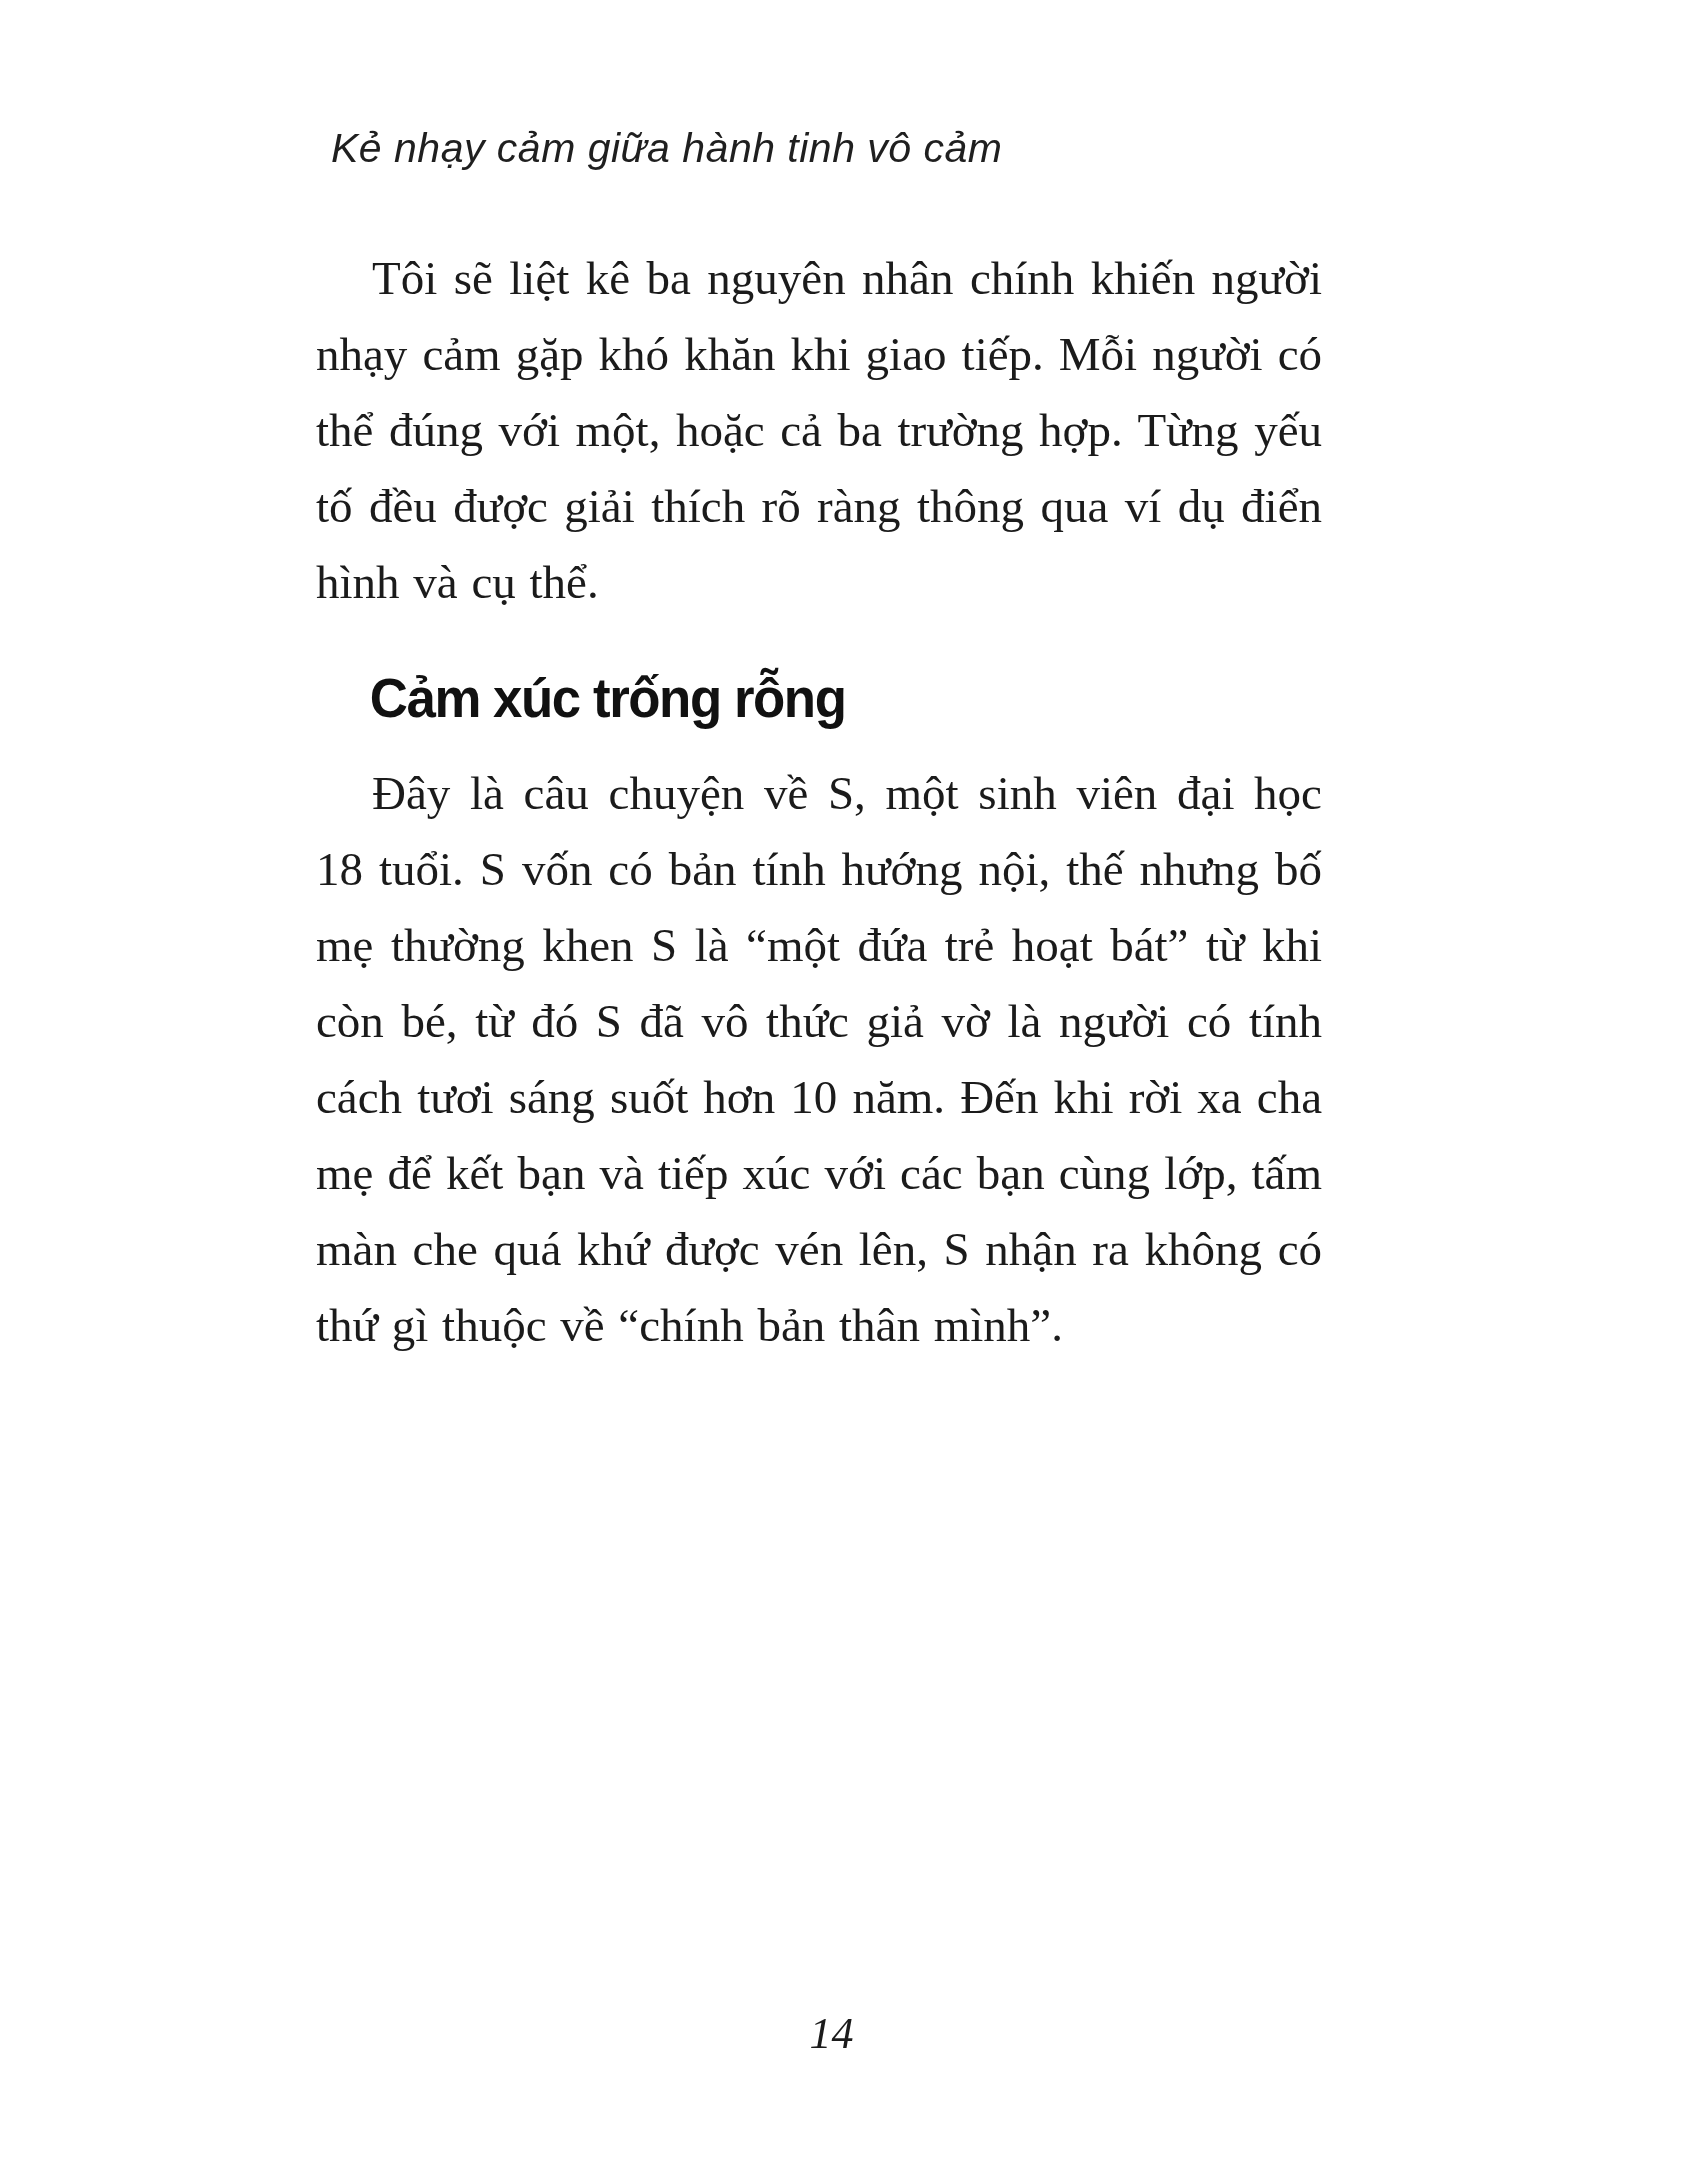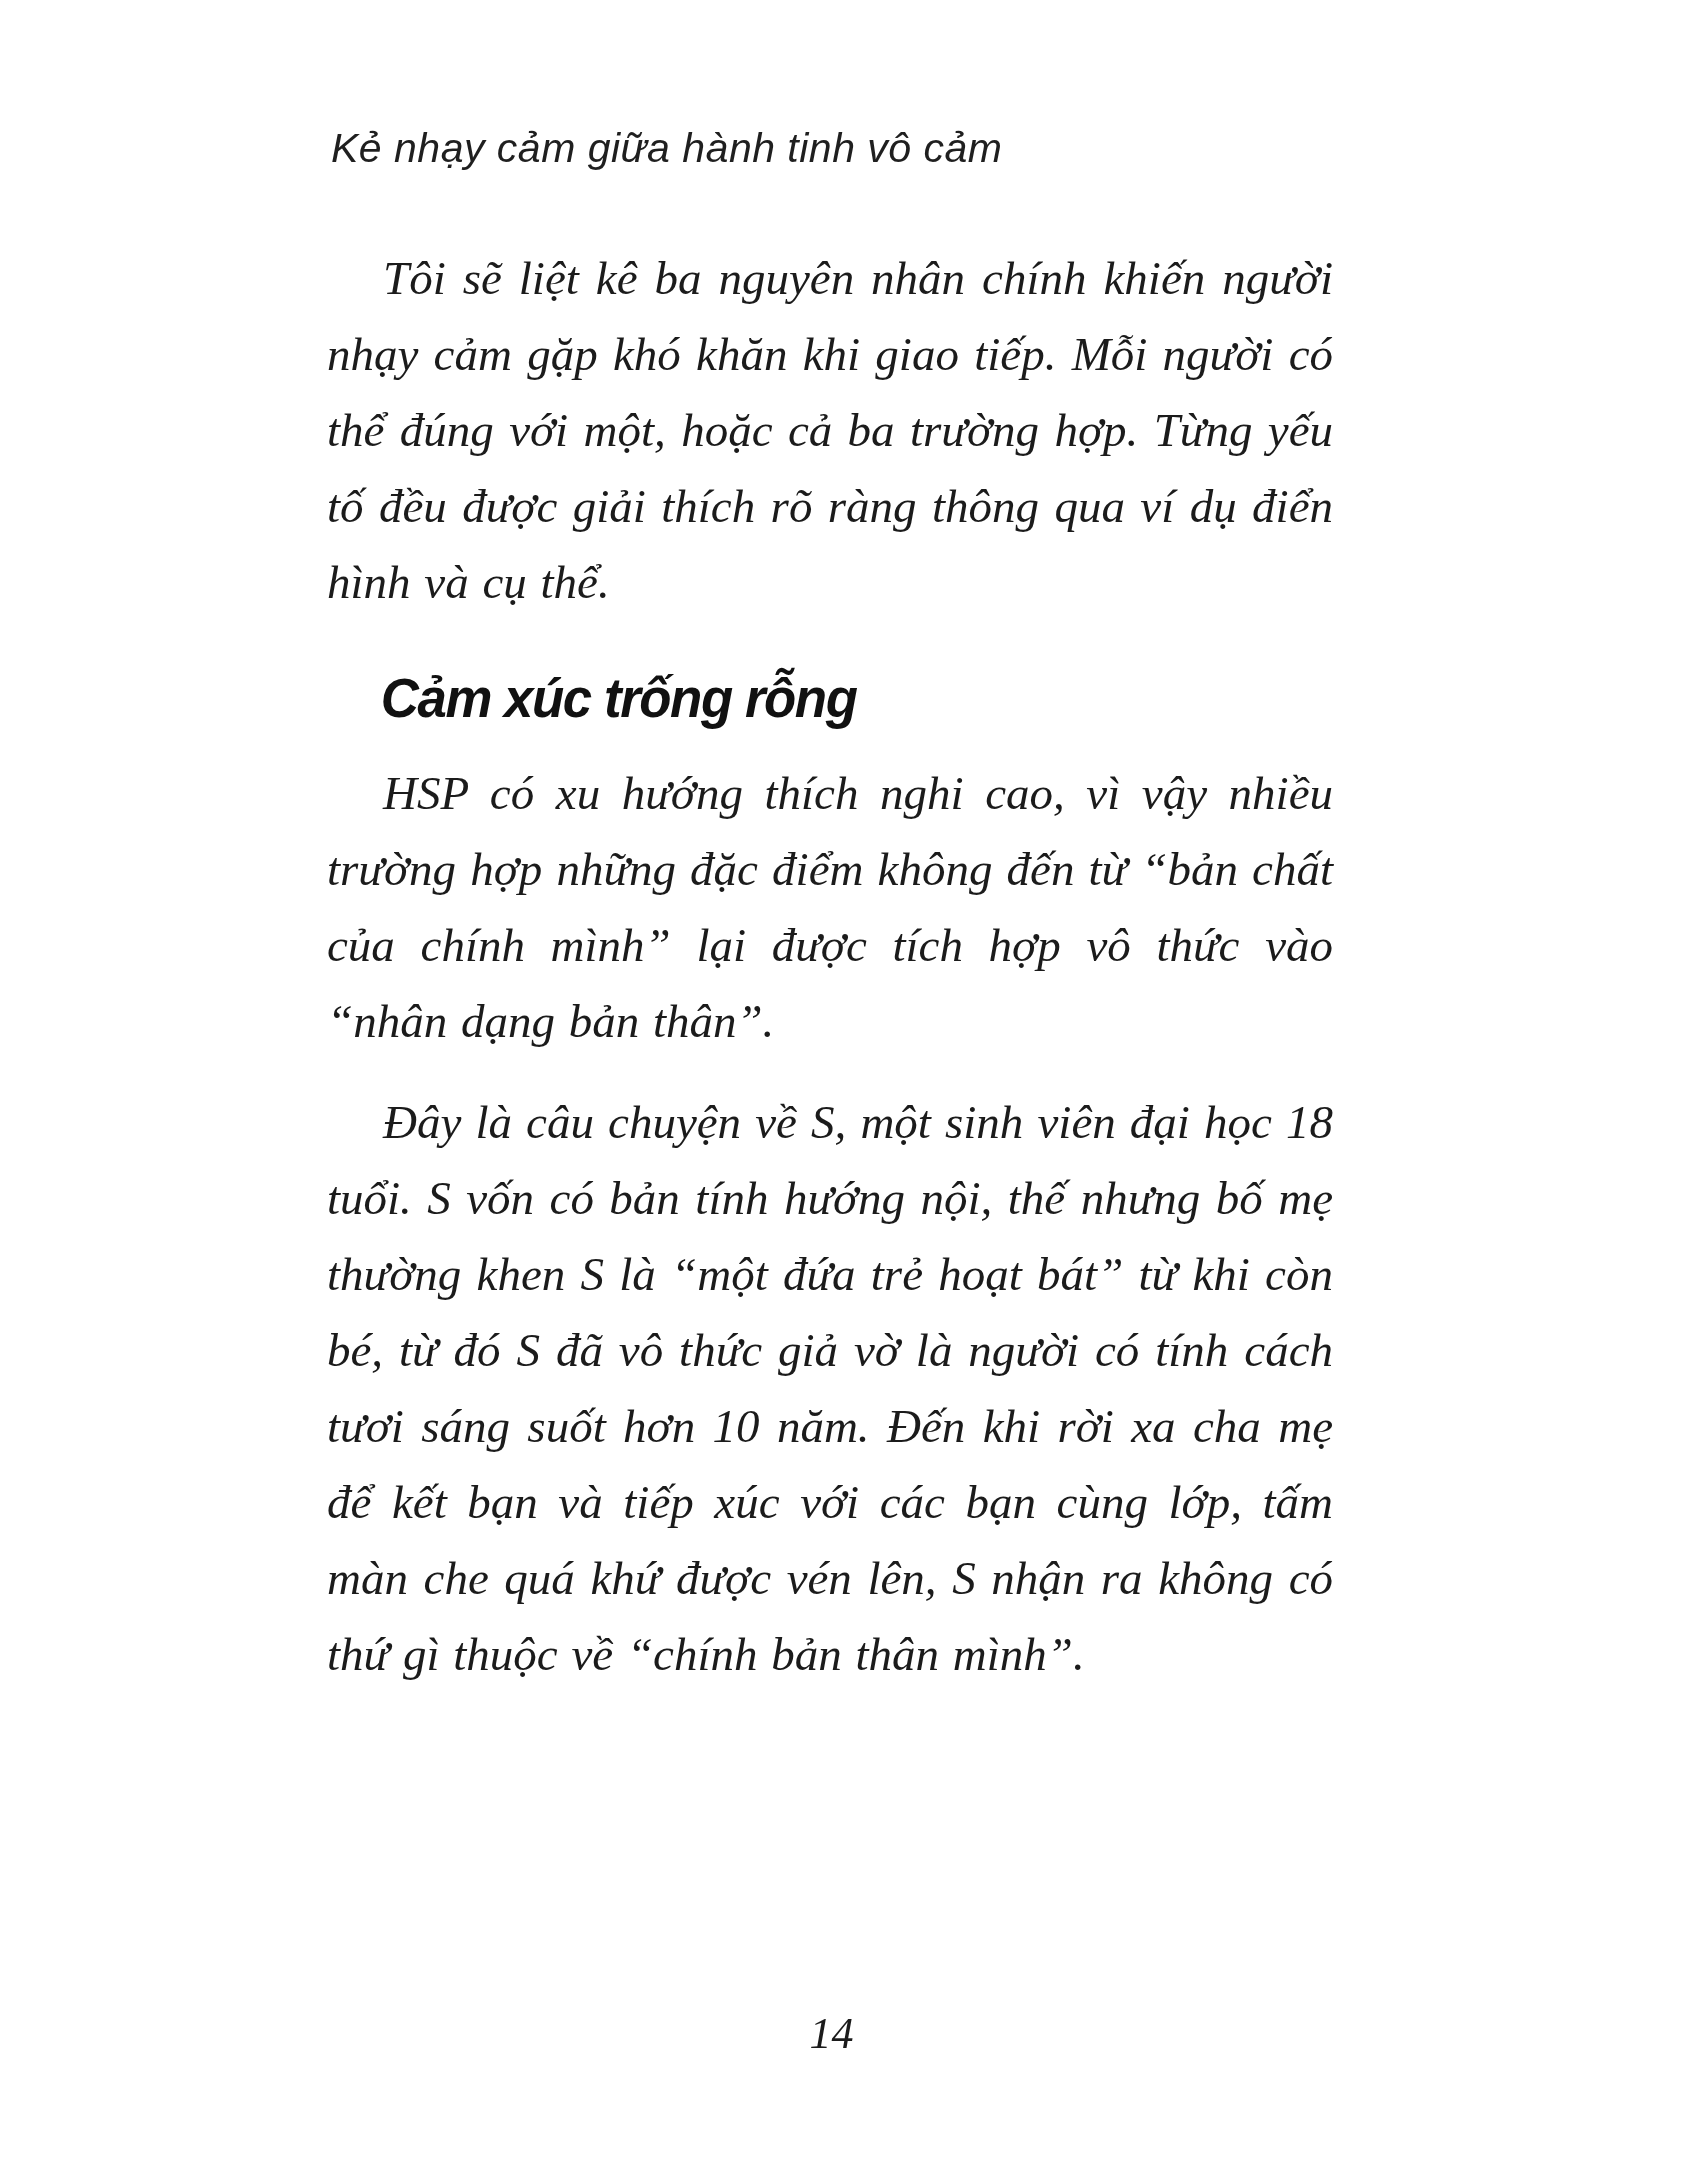--- a/index.html
+++ b/index.html
@@ -23,23 +23,22 @@
     font-family: "Liberation Sans", sans-serif;
     font-style: italic;
     font-size: 41px;
     letter-spacing: 0.5px;
     color: #1f1f1f;
     white-space: nowrap;
   }
   .text-block {
     position: absolute;
     top: 240px;
-    left: 327px;
+    left: 316px;
     width: 1006px;
-    font-style: italic;
   }
   .body-para {
     margin: 0 0 25px 0;
     font-size: 47px;
     line-height: 76px;
     text-align: justify;
     text-indent: 56px;
     word-spacing: 2px;
     color: #1b1b1b;
   }
@@ -74,21 +73,20 @@
 <div class="page">
 
   <div class="running-header">Kẻ nhạy cảm giữa hành tinh vô cảm</div>
 
   <div class="text-block">
 
     <p class="body-para">Tôi sẽ liệt kê ba nguyên nhân chính khiến người nhạy cảm gặp khó khăn khi giao tiếp. Mỗi người có thể đúng với một, hoặc cả ba trường hợp. Từng yếu tố đều được giải thích rõ ràng thông qua ví dụ điển hình và cụ thể.</p>
 
     <h2 class="section-heading">Cảm xúc trống rỗng</h2>
 
-    <p class="body-para">HSP có xu hướng thích nghi cao, vì vậy nhiều trường hợp những đặc điểm không đến từ “bản chất của chính mình” lại được tích hợp vô thức vào “nhân dạng bản thân”.</p>
 
     <p class="body-para">Đây là câu chuyện về S, một sinh viên đại học 18 tuổi. S vốn có bản tính hướng nội, thế nhưng bố mẹ thường khen S là “một đứa trẻ hoạt bát” từ khi còn bé, từ đó S đã vô thức giả vờ là người có tính cách tươi sáng suốt hơn 10 năm. Đến khi rời xa cha mẹ để kết bạn và tiếp xúc với các bạn cùng lớp, tấm màn che quá khứ được vén lên, S nhận ra không có thứ gì thuộc về “chính bản thân mình”.</p>
 
 
   </div>
 
   <div class="page-number">14</div>
 
 </div>
 

